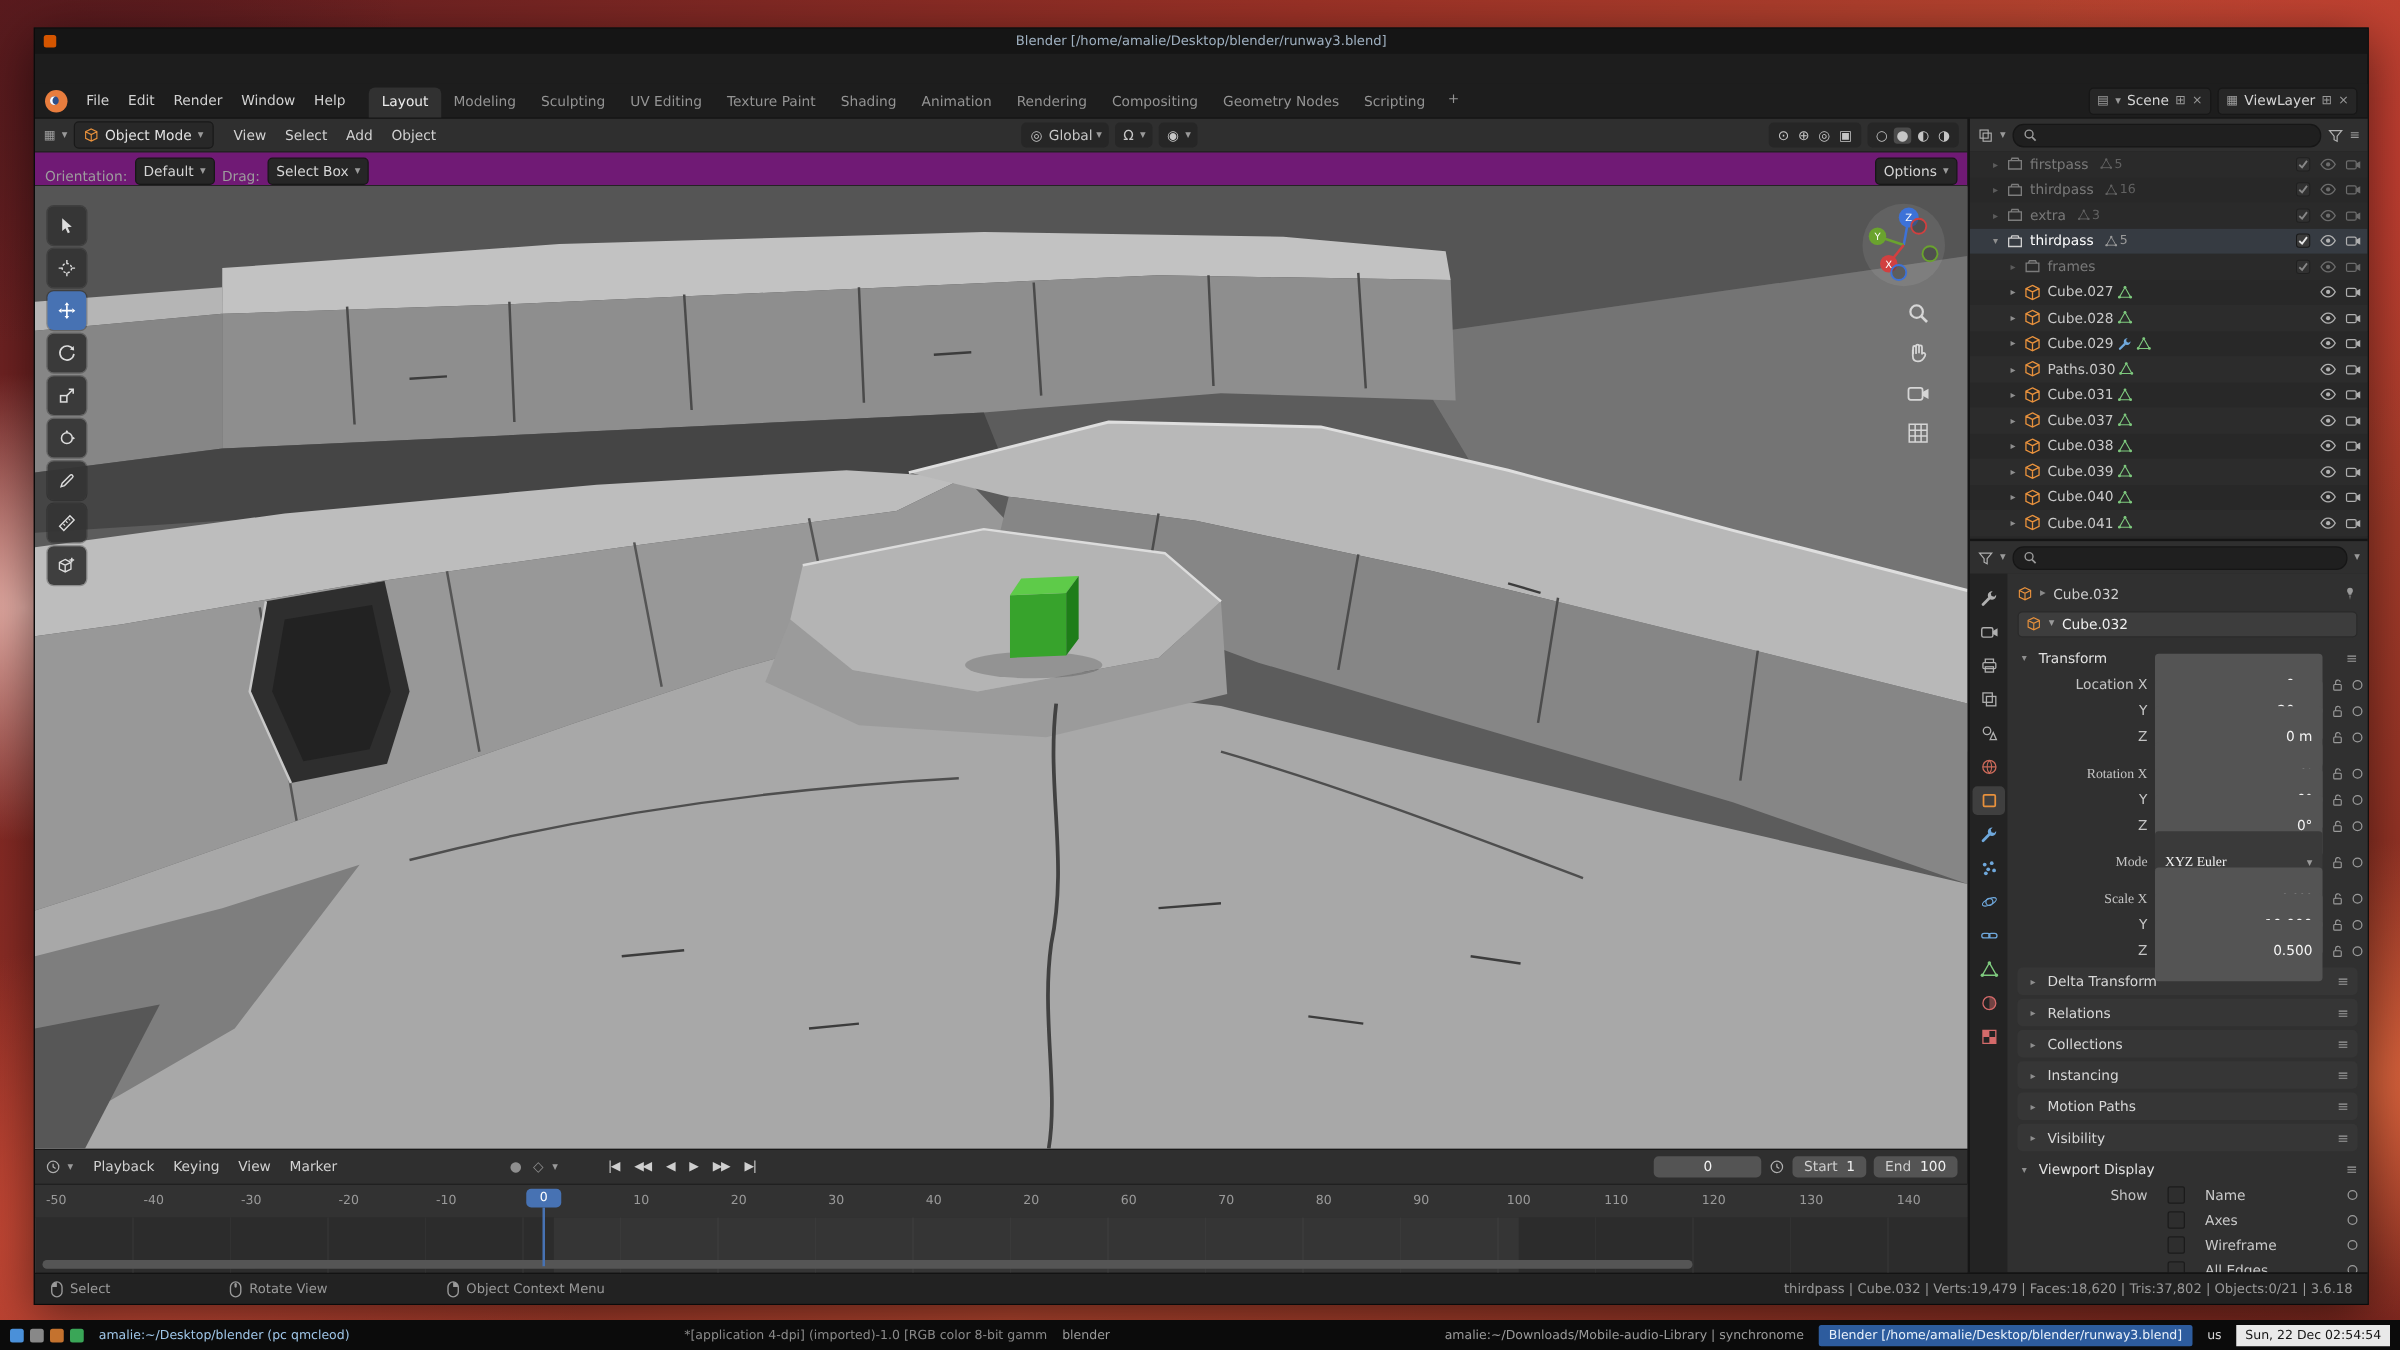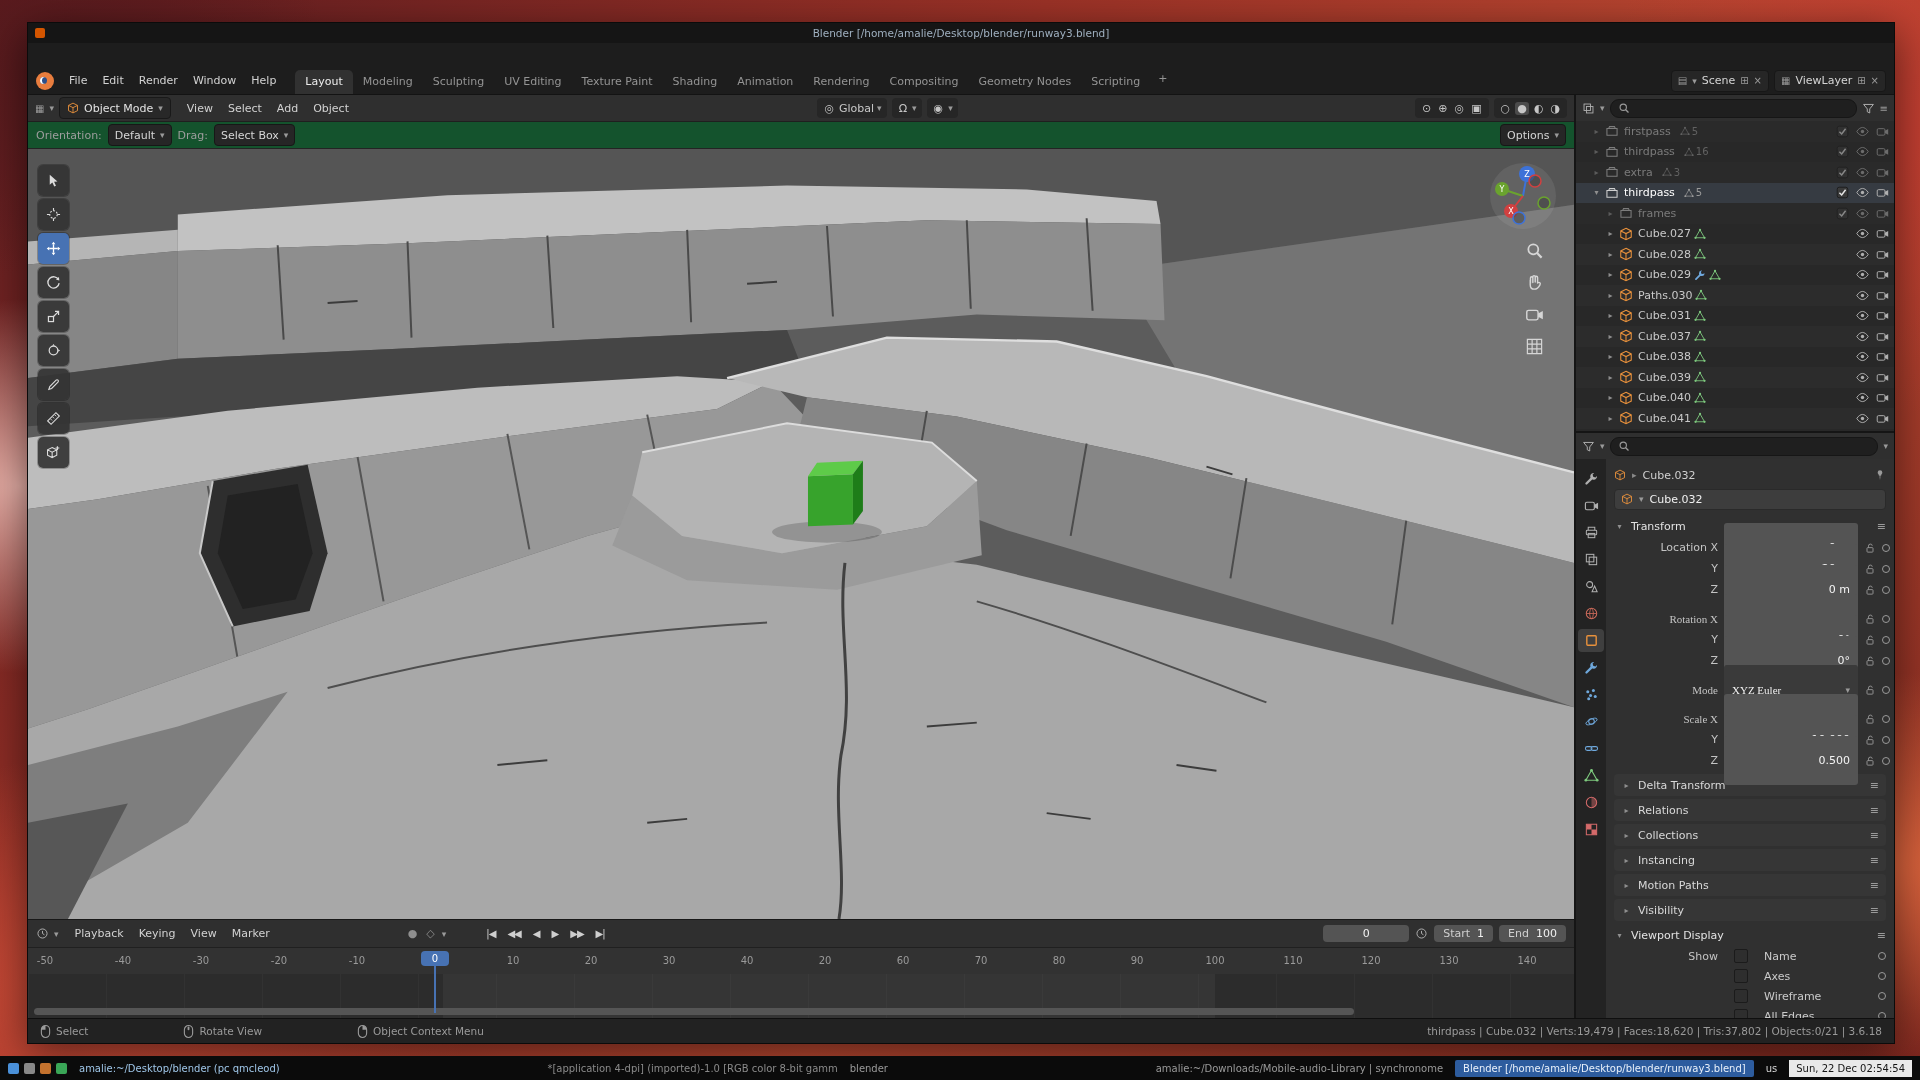--- a/index.html
+++ b/index.html
@@ -38,21 +38,21 @@
   .main{flex:1;display:flex;min-height:0;}
   .leftcol{flex:1;display:flex;flex-direction:column;min-width:0;}
   .rightcol{width:318px;border-left:2px solid #151515;display:flex;flex-direction:column;background:#282828;}
   
   .vph{height:26px;background:#2f2f2f;border-bottom:1px solid #1f1f1f;display:flex;align-items:center;gap:5px;padding:0 7px;flex:0 0 auto;}
   .hspacer{flex:1;}
   .mode-pill{display:flex;align-items:center;gap:5px;background:#282828;border:1px solid #191919;border-radius:4px;padding:2px 7px;height:16px;color:#e2e2e2;}
   .hgroup{display:flex;align-items:center;gap:3px;background:#262626;border-radius:4px;padding:2px 5px;height:16px;}
   .glyph-btn{color:#c6c6c6;padding:0 2px;font-size:11px;}
   .glyph-btn.active{background:#4b4b4b;border-radius:3px;}
-  .toolsettings{height:26px;background:#14532d;border-bottom:1px solid #242424;display:flex;align-items:center;gap:6px;padding:0 8px;flex:0 0 auto;}
+  .toolsettings{height:26px;background:#701a75;border-bottom:1px solid #242424;display:flex;align-items:flex-end;gap:6px;padding:0 8px;flex:0 0 auto;}
   .ts-label{color:#9d9d9d;}
   
   .viewport{position:relative;flex:1;min-height:0;background:#5c5c5c;overflow:hidden;}
   .scene{position:absolute;inset:0;width:100%;height:100%;}
   .vp-toolbar{position:absolute;left:10px;top:16px;display:flex;flex-direction:column;gap:3px;}
   .tbtn{width:31px;height:31px;border-radius:5px;background:rgba(52,52,52,.92);display:flex;align-items:center;justify-content:center;color:#dcdcdc;box-shadow:0 0 0 1px rgba(0,0,0,.25);}
   .tbtn.active{background:#4772b3;color:#fff;}
   .gizmo{position:absolute;right:16px;top:12px;width:70px;height:70px;}
   .navbtns{position:absolute;right:30px;top:92px;display:flex;flex-direction:column;gap:13px;align-items:center;color:#d6d6d6;}
   .ic20{width:19px;height:19px;}

